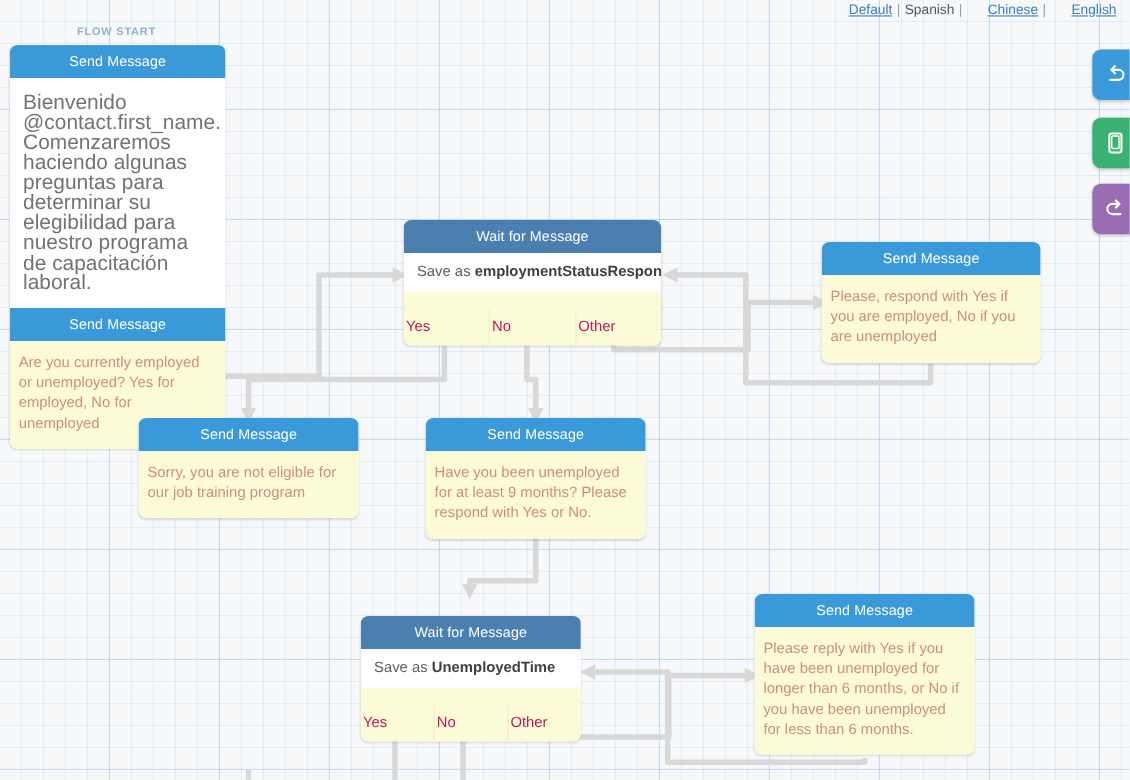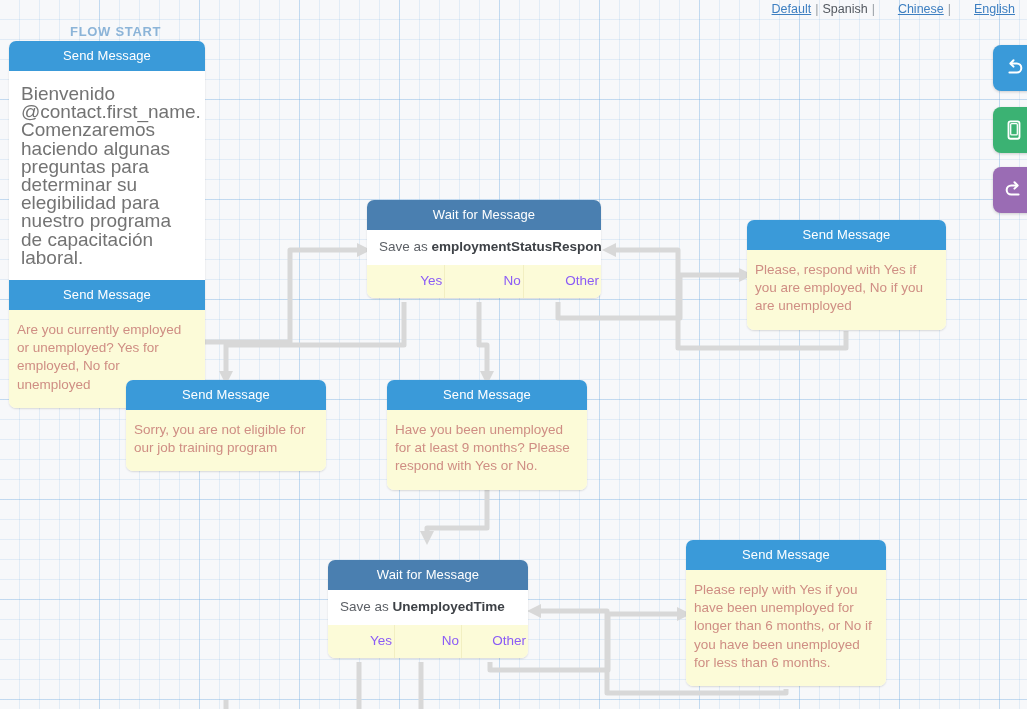--- a/index.html
+++ b/index.html
@@ -91,35 +91,36 @@
     white-space: nowrap;
   }
   .saveas b { color: #3d4146; font-weight: bold; }
 
   .cats {
     background: #fcfbd8;
     display: flex;
   }
   .cat {
     flex: 1 1 0;
-    text-align: right;
+    text-align: left;
     font-size: 13.5px;
-    color: #8b5cf6;
+    color: #be185d;
     padding: 9px 2px 11px;
     line-height: 1;
     border-left: 1px solid #f2efc2;
+    margin-top: 16px;
   }
   .cat:first-child { border-left: none; }
 
   
   #flow-start {
     position: absolute;
     left: 70px;
     top: 24px;
-    font-size: 13px;
+    font-size: 10px;
     font-weight: bold;
     color: #8cb4d8;
     letter-spacing: .7px;
   }
 
   
   #langbar {
     position: absolute;
     right: 12px;
     top: 2px;

